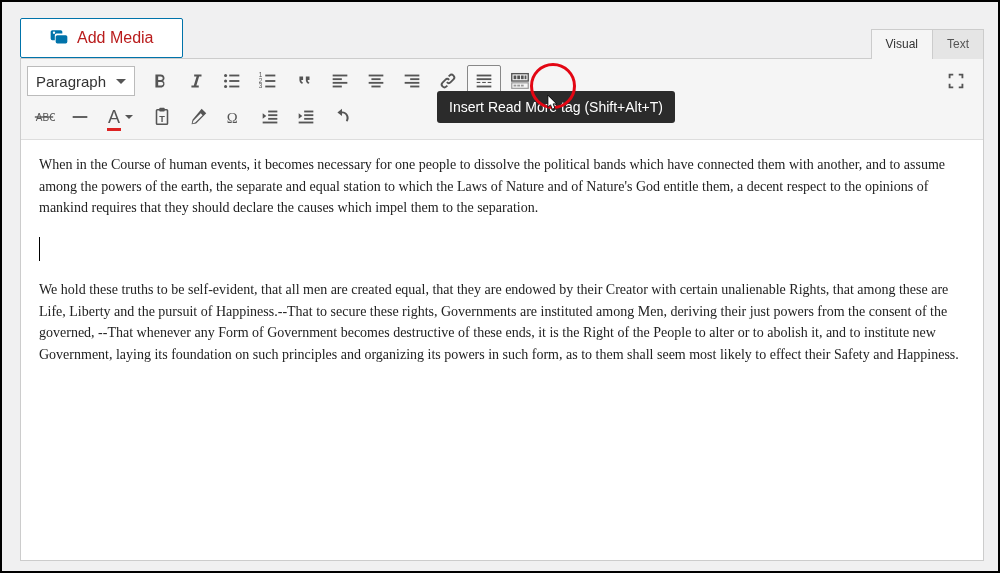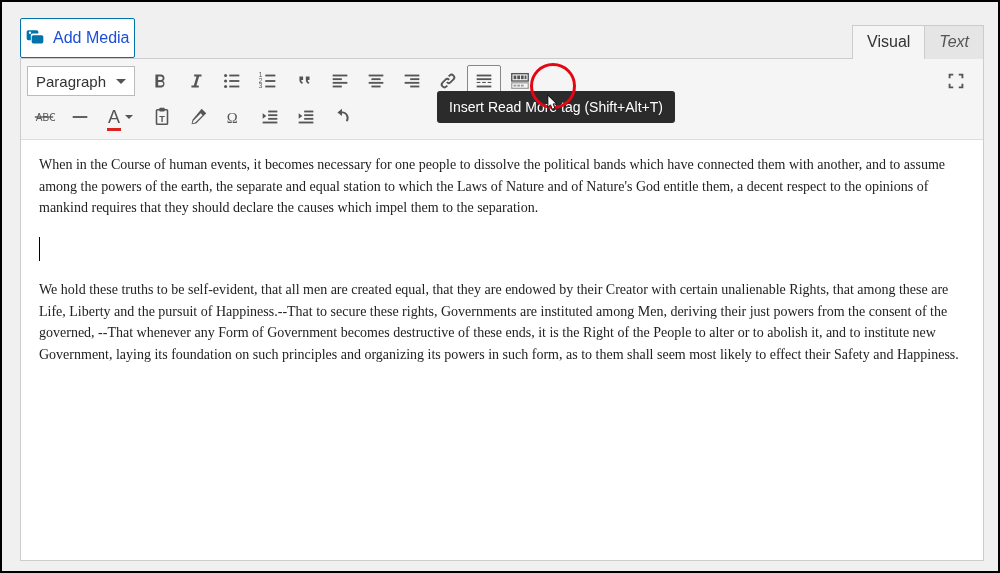--- a/index.html
+++ b/index.html
@@ -20,49 +20,49 @@
     justify-content: space-between;
     align-items: flex-end;
     padding: 16px 14px 0 18px;
   }
   .add-media {
     display: inline-flex;
     align-items: center;
     gap: 8px;
     background: #fff;
     border: 1px solid #0073aa;
-    color: #1d4ed8;
+    color: #b91c1c;
     font-size: 16px;
-    padding: 7px 4px;
+    padding: 7px 28px;
     cursor: pointer;
     border-radius: 2px;
   }
   .add-media svg { width: 20px; height: 20px; }
   .tabs {
     display: flex;
     align-items: flex-end;
     height: 34px;
   }
   .tab {
     padding: 7px 14px 8px;
-    font-size: 16px;
+    font-size: 12px;
     color: #555;
     background: #e5e5e5;
     border: 1px solid #ccc;
     border-bottom: none;
     cursor: pointer;
     position: relative;
     top: 1px;
   }
   .tab.active {
     background: #f5f5f5;
     border-color: #ccc;
     color: #333;
   }
-  .tab + .tab { margin-left: -1px; font-style: italic; }
+  .tab + .tab { margin-left: -1px; }
   .editor-wrap {
     margin: 0 14px 0 18px;
     background: #fff;
     border: 1px solid #ccc;
   }
   .toolbar {
     background: #f5f5f5;
     border-bottom: 1px solid #ddd;
     padding: 4px 6px;
   }

